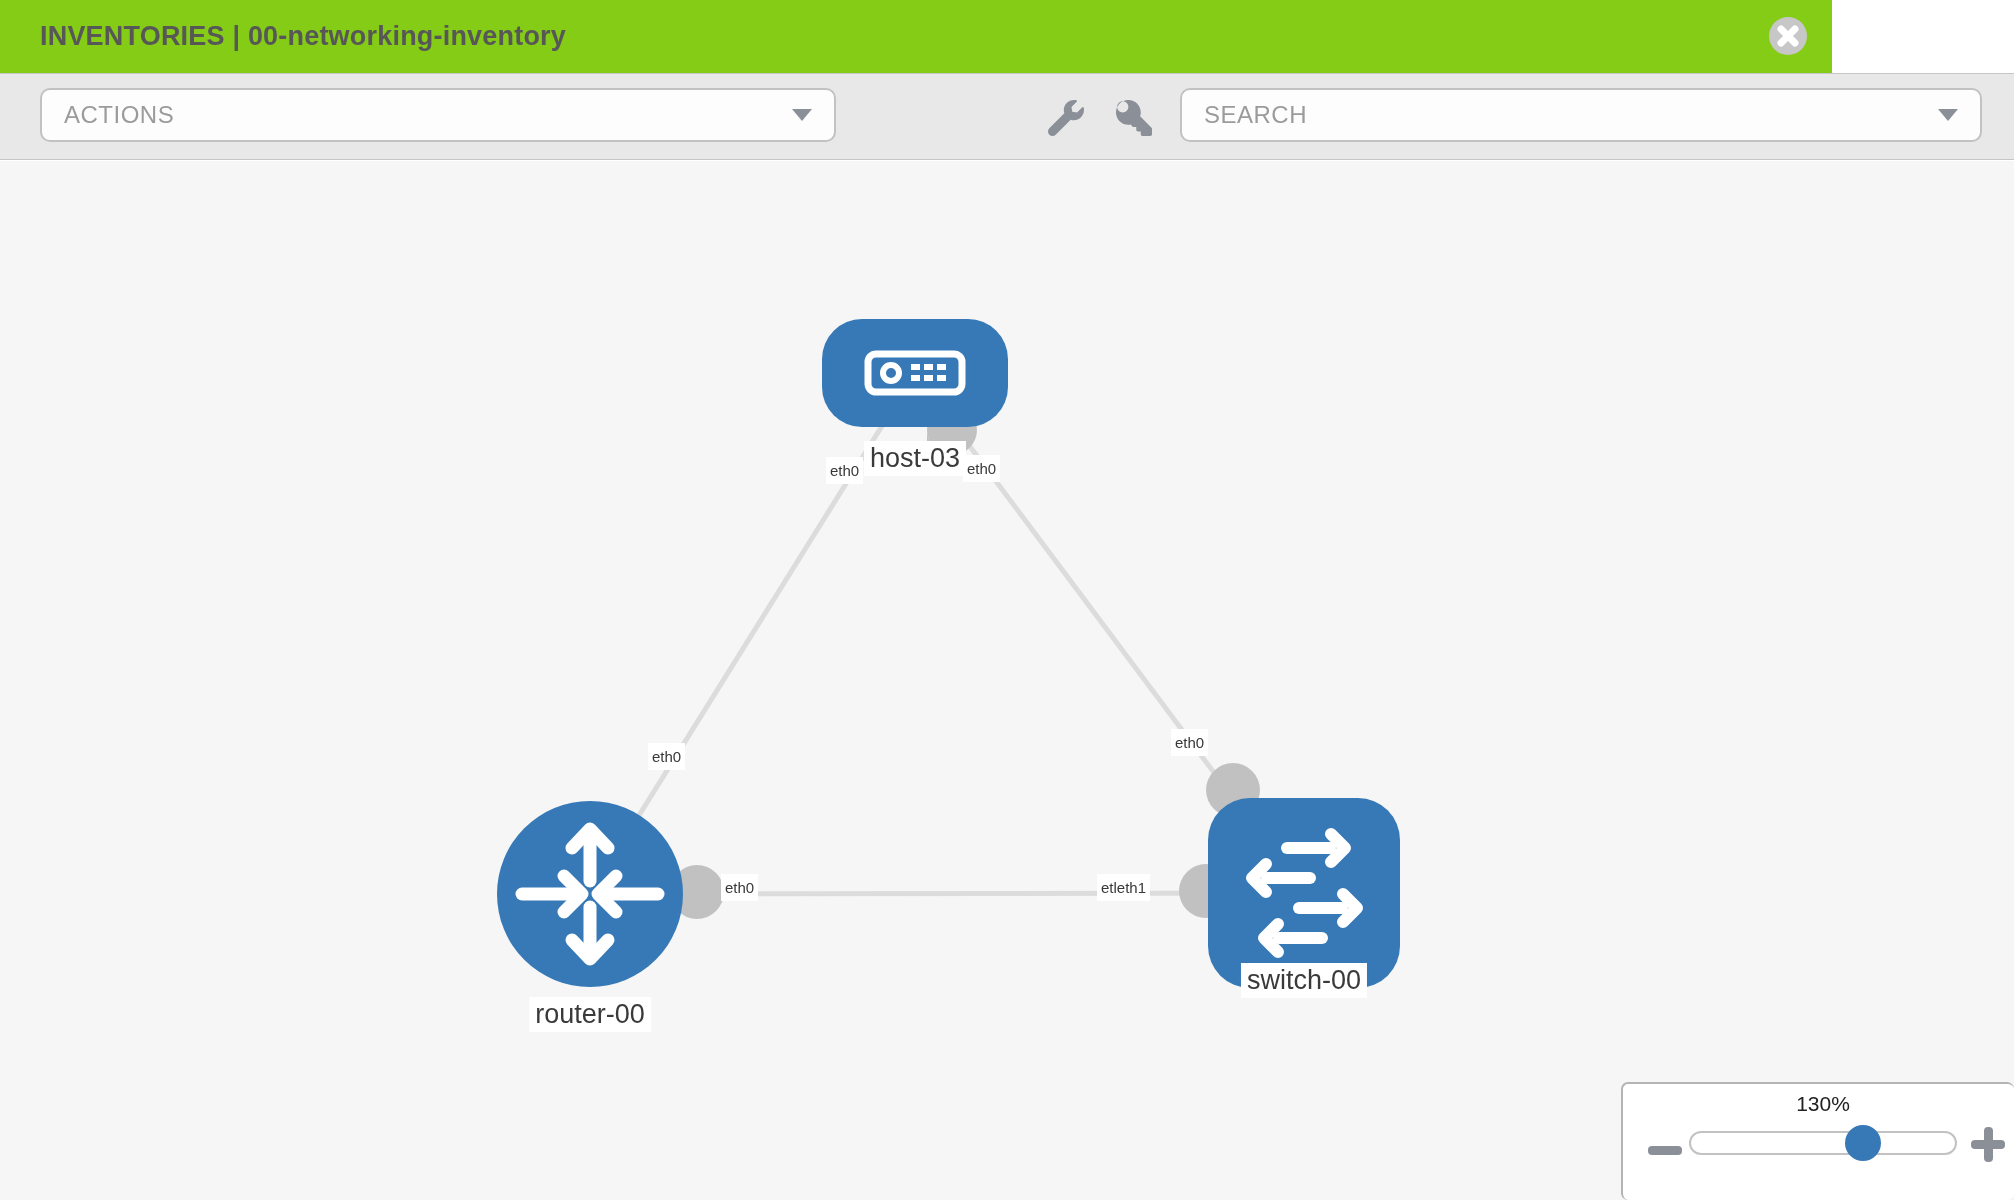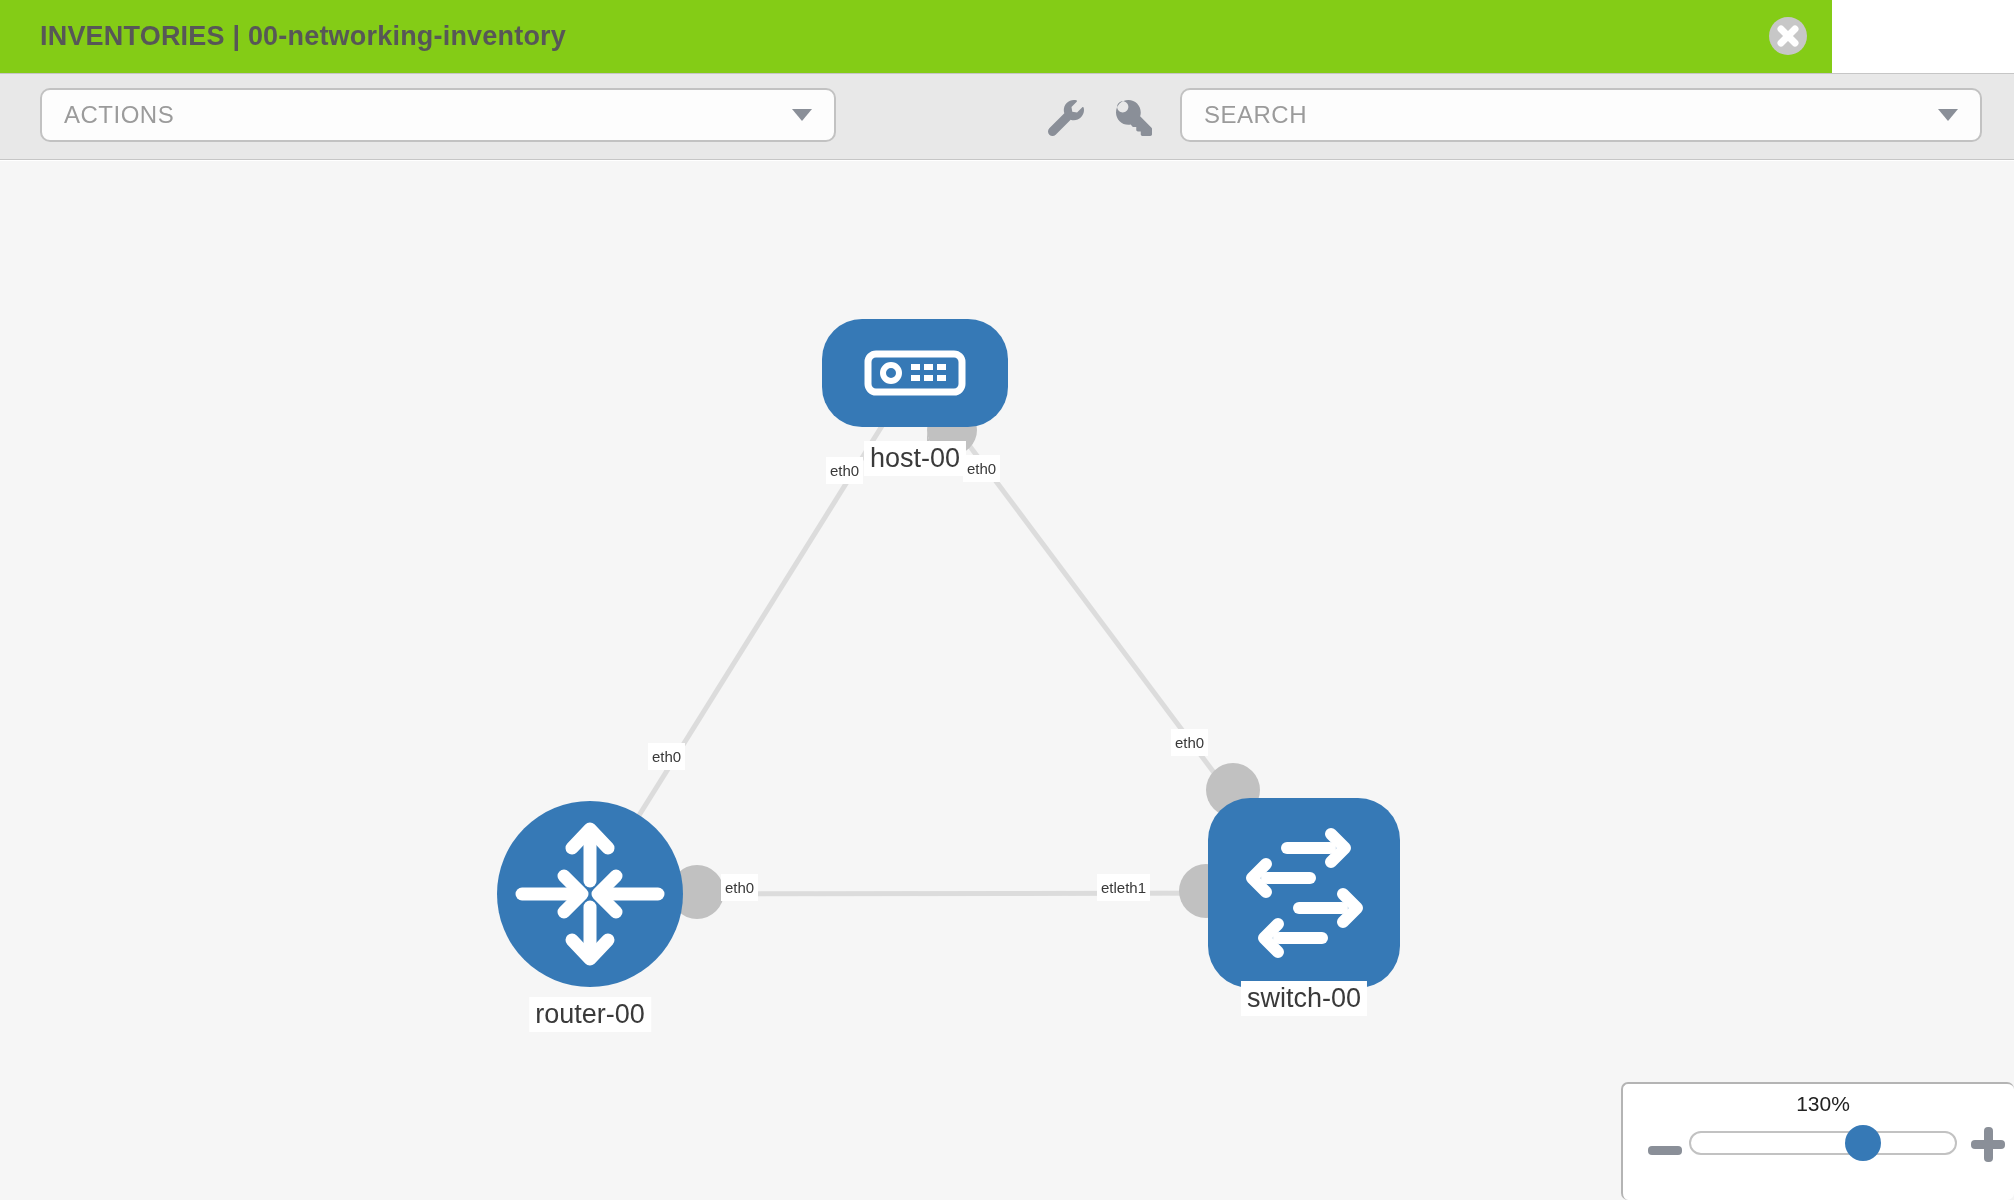--- a/index.html
+++ b/index.html
@@ -162,23 +162,23 @@
           <line x1="1310" y1="717" x2="1267" y2="717"></line>
           <polyline points="1266,703 1252,717 1266,731"></polyline>
           <line x1="1299" y1="747" x2="1342" y2="747"></line>
           <polyline points="1343,733 1357,747 1343,761"></polyline>
           <line x1="1322" y1="777" x2="1279" y2="777"></line>
           <polyline points="1278,763 1264,777 1278,791"></polyline>
         </g>
       </g>
     </svg>
 
-    <div class="node-label" style="left:915px; top:280px;">host-00</div>
+    <div class="node-label" style="left:915px; top:280px;">host-03</div>
     <div class="node-label" style="left:590px; top:836px;">router-00</div>
-    <div class="node-label" style="left:1304px; top:820px;">switch-00</div>
+    <div class="node-label" style="left:1304px; top:802px;">switch-00</div>
 
     <div class="if-label" style="left:826px;  top:296px;">eth0</div>
     <div class="if-label" style="left:963px;  top:294px;">eth0</div>
     <div class="if-label" style="left:648px;  top:582px;">eth0</div>
     <div class="if-label" style="left:1171px; top:568px;">eth0</div>
     <div class="if-label" style="left:721px;  top:713px;">eth0</div>
     <div class="if-label" style="left:1097px; top:713px;">etleth1</div>
 
     <div class="zoom-panel">
       <div class="zoom-level">130%</div>

